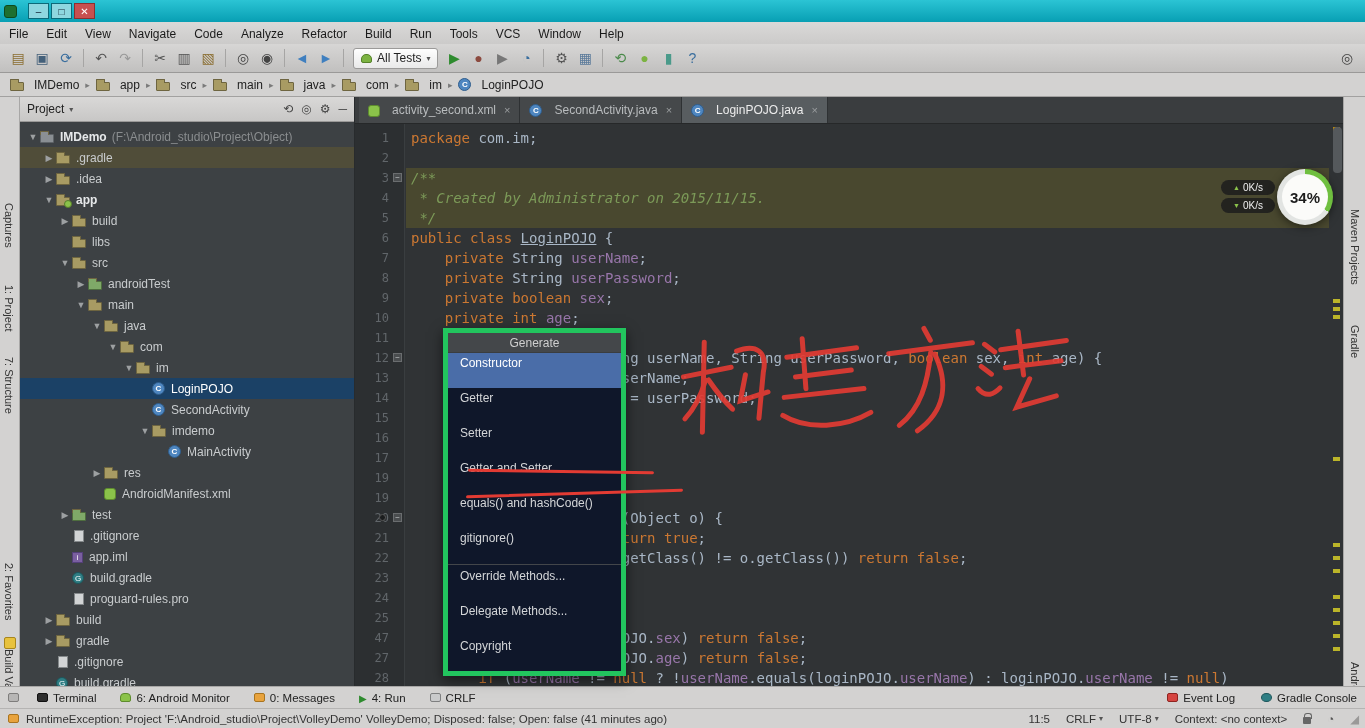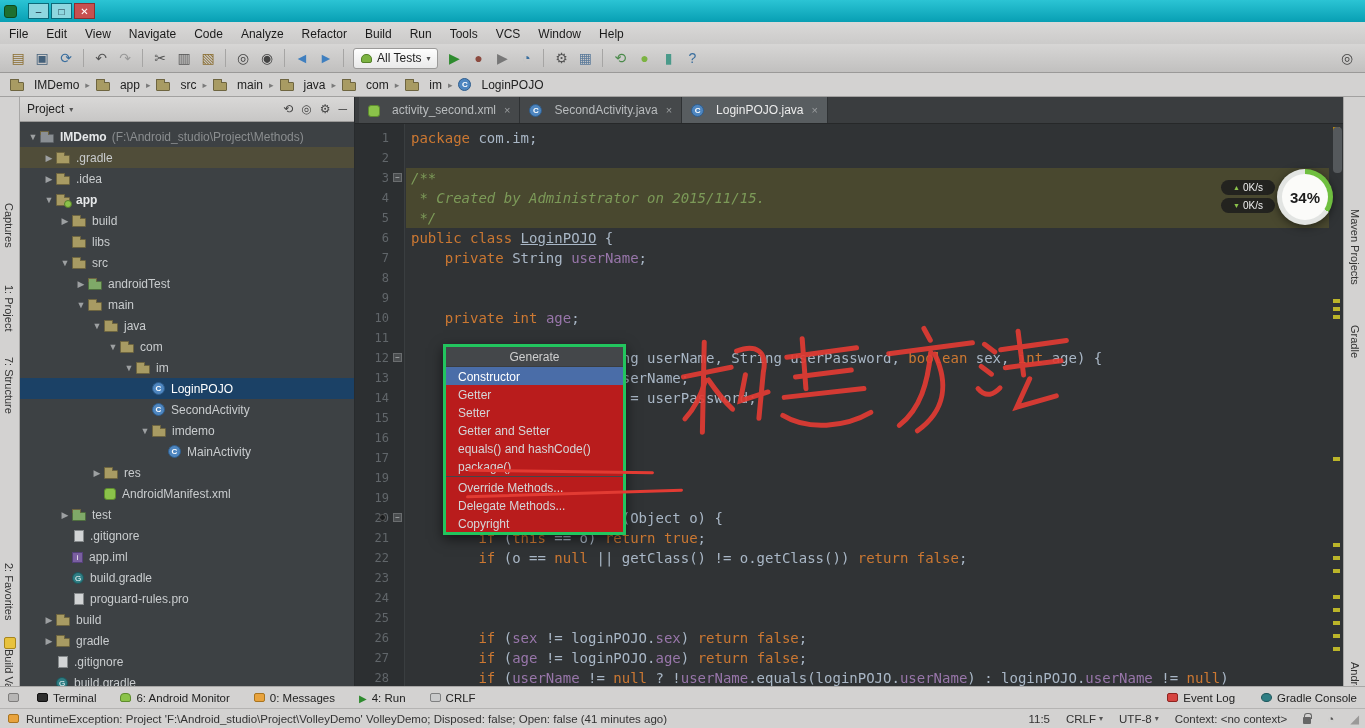--- a/index.html
+++ b/index.html
@@ -80,23 +80,23 @@
   .lcode{position:absolute;left:56px;top:0}
   .s-p{color:#A9B7C6}.s-k{color:#CC7832}.s-f{color:#9876AA}
   .s-c{color:#7C9A58;font-style:italic}.s-a{color:#BBB529}
   .s-u{color:#A9B7C6;text-decoration:underline}
   .fold{position:absolute;left:38px;width:9px;height:9px;background:#4A4D4F;border:1px solid #6A6D6F;color:#C5C8CA;font-size:8px;line-height:7px;text-align:center}
   .gdot{position:absolute;left:24px;width:7px;height:7px;border-radius:50%;background:#1b1d1e;border:1px solid #555}
   .stripe-mark{position:absolute;width:7px;height:4px;right:3px}
   .sthumb{position:absolute;right:1px;top:3px;width:9px;height:46px;background:#55595C;border-radius:4px}
 
   
-  .gen-popup{position:absolute;left:443px;top:344px;width:183px;background:#b91c1c;border:3px solid #22c55e;box-shadow:0 4px 12px rgba(0,0,0,.55);z-index:30;color:#D4D6D8}
+  .gen-popup{position:absolute;left:443px;top:328px;width:183px;background:#0f172a;border:5px solid #22c55e;box-shadow:0 4px 12px rgba(0,0,0,.55);z-index:30;color:#D4D6D8}
   .gen-title{height:20px;display:flex;align-items:center;justify-content:center;background:#44474A;color:#CFCFCF;border-bottom:1px solid #3A3D3F}
-  .gen-item{height:18px;line-height:21px;padding:0 12px;white-space:nowrap}
+  .gen-item{height:35px;line-height:21px;padding:0 12px;white-space:nowrap}
   .gen-item.selected{background:#4A6DA8;color:#fff}
   .gen-sep{height:1px;background:#43464A;margin:1px 0}
 
   
   .red-line{position:absolute;height:3px;background:#E23B33;z-index:40;border-radius:2px}
   .red-svg{position:absolute;left:676px;top:322px;z-index:40;transform:rotate(-2deg)}
 
   
   .pill{position:absolute;width:54px;height:15px;background:rgba(30,30,30,.88);border-radius:8px;color:#EFEFEF;font-size:10px;display:flex;align-items:center;justify-content:center;gap:3px;z-index:25}
   .pill .arr{font-size:7px;color:#8BC34A}
@@ -257,21 +257,21 @@
           <span>◎</span>
           <span>⚙</span>
           <span>─</span>
         </span>
     </div>
     <div class="tree" id="tree">
         <div class="trow bold" style="padding-left: 6px;">
           <span class="tarrow">▼</span>
           <span class="fi fi-project"></span>
           <span class="tlabel">IMDemo</span>
-          <span class="tsuffix"> (F:\Android_studio\Project\Methods)</span>
+          <span class="tsuffix"> (F:\Android_studio\Project\Object)</span>
         </div>
         <div class="trow hover" style="padding-left: 22px;">
           <span class="tarrow">▶</span>
           <span class="fi fi-folder"></span>
           <span class="tlabel">.gradle</span>
         </div>
         <div class="trow" style="padding-left: 22px;">
           <span class="tarrow">▶</span>
           <span class="fi fi-folder"></span>
           <span class="tlabel">.idea</span>
@@ -421,39 +421,39 @@
       <div class="gutterbg"></div>
       <div class="cband"></div>
       <div id="codelines">
           <div class="line"><span class="lnum">1</span><span class="lcode"><span class="s-k">package</span><span class="s-p"> com.im;</span></span></div>
           <div class="line"><span class="lnum">2</span><span class="lcode"></span></div>
           <div class="line"><span class="lnum">3</span><span class="lcode"><span class="s-c">/**</span></span></div>
           <div class="line"><span class="lnum">4</span><span class="lcode"><span class="s-c"> * Created by Administrator on 2015/11/15.</span></span></div>
           <div class="line"><span class="lnum">5</span><span class="lcode"><span class="s-c"> */</span></span></div>
           <div class="line"><span class="lnum">6</span><span class="lcode"><span class="s-k">public class </span><span class="s-u">LoginPOJO</span><span class="s-p"> {</span></span></div>
           <div class="line"><span class="lnum">7</span><span class="lcode"><span class="s-p">    </span><span class="s-k">private </span><span class="s-p">String </span><span class="s-f">userName</span><span class="s-p">;</span></span></div>
-          <div class="line"><span class="lnum">8</span></div>
-          <div class="line"><span class="lnum">9</span></div>
+          <div class="line"><span class="lnum">8</span><span class="lcode"><span class="s-p">    </span><span class="s-k">private </span><span class="s-p">String </span><span class="s-f">userPassword</span><span class="s-p">;</span></span></div>
+          <div class="line"><span class="lnum">9</span><span class="lcode"><span class="s-p">    </span><span class="s-k">private boolean </span><span class="s-f">sex</span><span class="s-p">;</span></span></div>
           <div class="line"><span class="lnum">10</span><span class="lcode"><span class="s-p">    </span><span class="s-k">private int </span><span class="s-f">age</span><span class="s-p">;</span></span></div>
           <div class="line"><span class="lnum">11</span><span class="lcode"></span></div>
           <div class="line"><span class="lnum">12</span><span class="lcode"><span class="s-p">    </span><span class="s-k">public </span><span class="s-p">LoginPOJO(String userName, String userPassword, </span><span class="s-k">boolean</span><span class="s-p"> sex, </span><span class="s-k">int</span><span class="s-p"> age) {</span></span></div>
           <div class="line"><span class="lnum">13</span><span class="lcode"><span class="s-p">        </span><span class="s-k">this</span><span class="s-p">.</span><span class="s-f">userName</span><span class="s-p"> = userName;</span></span></div>
           <div class="line"><span class="lnum">14</span><span class="lcode"><span class="s-p">        </span><span class="s-k">this</span><span class="s-p">.</span><span class="s-f">userPassword</span><span class="s-p"> = userPassword;</span></span></div>
           <div class="line"><span class="lnum">15</span><span class="lcode"><span class="s-p">        </span><span class="s-k">this</span><span class="s-p">.</span><span class="s-f">sex</span><span class="s-p"> = sex;</span></span></div>
           <div class="line"><span class="lnum">16</span><span class="lcode"><span class="s-p">        </span><span class="s-k">this</span><span class="s-p">.</span><span class="s-f">age</span><span class="s-p"> = age;</span></span></div>
           <div class="line"><span class="lnum">17</span><span class="lcode"><span class="s-p">    }</span></span></div>
           <div class="line"><span class="lnum">19</span><span class="lcode"></span></div>
           <div class="line"><span class="lnum">19</span><span class="lcode"><span class="s-p">    </span><span class="s-a">@Override</span></span></div>
           <div class="line"><span class="lnum">20</span><span class="lcode"><span class="s-p">    </span><span class="s-k">public boolean </span><span class="s-p">equals(Object o) {</span></span></div>
           <div class="line"><span class="lnum">21</span><span class="lcode"><span class="s-p">        </span><span class="s-k">if</span><span class="s-p"> (</span><span class="s-k">this</span><span class="s-p"> == o) </span><span class="s-k">return true</span><span class="s-p">;</span></span></div>
           <div class="line"><span class="lnum">22</span><span class="lcode"><span class="s-p">        </span><span class="s-k">if</span><span class="s-p"> (o == </span><span class="s-k">null</span><span class="s-p"> || getClass() != o.getClass()) </span><span class="s-k">return false</span><span class="s-p">;</span></span></div>
           <div class="line"><span class="lnum">23</span><span class="lcode"></span></div>
           <div class="line"><span class="lnum">24</span></div>
           <div class="line"><span class="lnum">25</span><span class="lcode"></span></div>
-          <div class="line"><span class="lnum">26</span><span class="lcode"><span class="s-p">        </span><span class="s-k">if</span><span class="s-p"> (</span><span class="s-f">sex</span><span class="s-p"> != loginPOJO.</span><span class="s-f">sex</span><span class="s-p">) </span><span class="s-k">return false</span><span class="s-p">;</span></span></div>
+          <div class="line"><span class="lnum">47</span><span class="lcode"><span class="s-p">        </span><span class="s-k">if</span><span class="s-p"> (</span><span class="s-f">sex</span><span class="s-p"> != loginPOJO.</span><span class="s-f">sex</span><span class="s-p">) </span><span class="s-k">return false</span><span class="s-p">;</span></span></div>
           <div class="line"><span class="lnum">27</span><span class="lcode"><span class="s-p">        </span><span class="s-k">if</span><span class="s-p"> (</span><span class="s-f">age</span><span class="s-p"> != loginPOJO.</span><span class="s-f">age</span><span class="s-p">) </span><span class="s-k">return false</span><span class="s-p">;</span></span></div>
           <div class="line"><span class="lnum">28</span><span class="lcode"><span class="s-p">        </span><span class="s-k">if</span><span class="s-p"> (</span><span class="s-f">userName</span><span class="s-p"> != </span><span class="s-k">null</span><span class="s-p"> ? !</span><span class="s-f">userName</span><span class="s-p">.equals(loginPOJO.</span><span class="s-f">userName</span><span class="s-p">) : loginPOJO.</span><span class="s-f">userName</span><span class="s-p"> != </span><span class="s-k">null</span><span class="s-p">)</span></span></div>
         </div>
     <div class="fold" style="top: 49px;">−</div>
         <div class="fold" style="top: 229px;">−</div>
         <div class="fold" style="top: 389px;">−</div>
         <div class="gdot" style="top: 390px;"></div>
         <div class="stripe-mark" style="top: 3px; background: rgb(184, 134, 11);"></div>
         <div class="stripe-mark" style="top: 17px; background: rgb(187, 181, 41);"></div>
         <div class="stripe-mark" style="top: 175px; background: rgb(187, 181, 41);"></div>
@@ -473,21 +473,21 @@
   </div>
 
   <div class="gen-popup">
     <div class="gen-title">Generate</div>
     <div id="gen-items">
         <div class="gen-item selected">Constructor</div>
         <div class="gen-item">Getter</div>
         <div class="gen-item">Setter</div>
         <div class="gen-item">Getter and Setter</div>
         <div class="gen-item">equals() and hashCode()</div>
-        <div class="gen-item">package()</div>
+        <div class="gen-item">gitignore()</div>
         <div class="gen-sep"></div>
         <div class="gen-item">Override Methods...</div>
         <div class="gen-item">Delegate Methods...</div>
         <div class="gen-item">Copyright</div>
       </div>
   </div>
 
   <div class="red-line" style="left:468px;top:470px;width:186px;transform:rotate(.8deg)"></div>
   <div class="red-line" style="left:466px;top:492px;width:217px;transform:rotate(-1.8deg)"></div>
   <div class="red-svg" title="构造方法">

